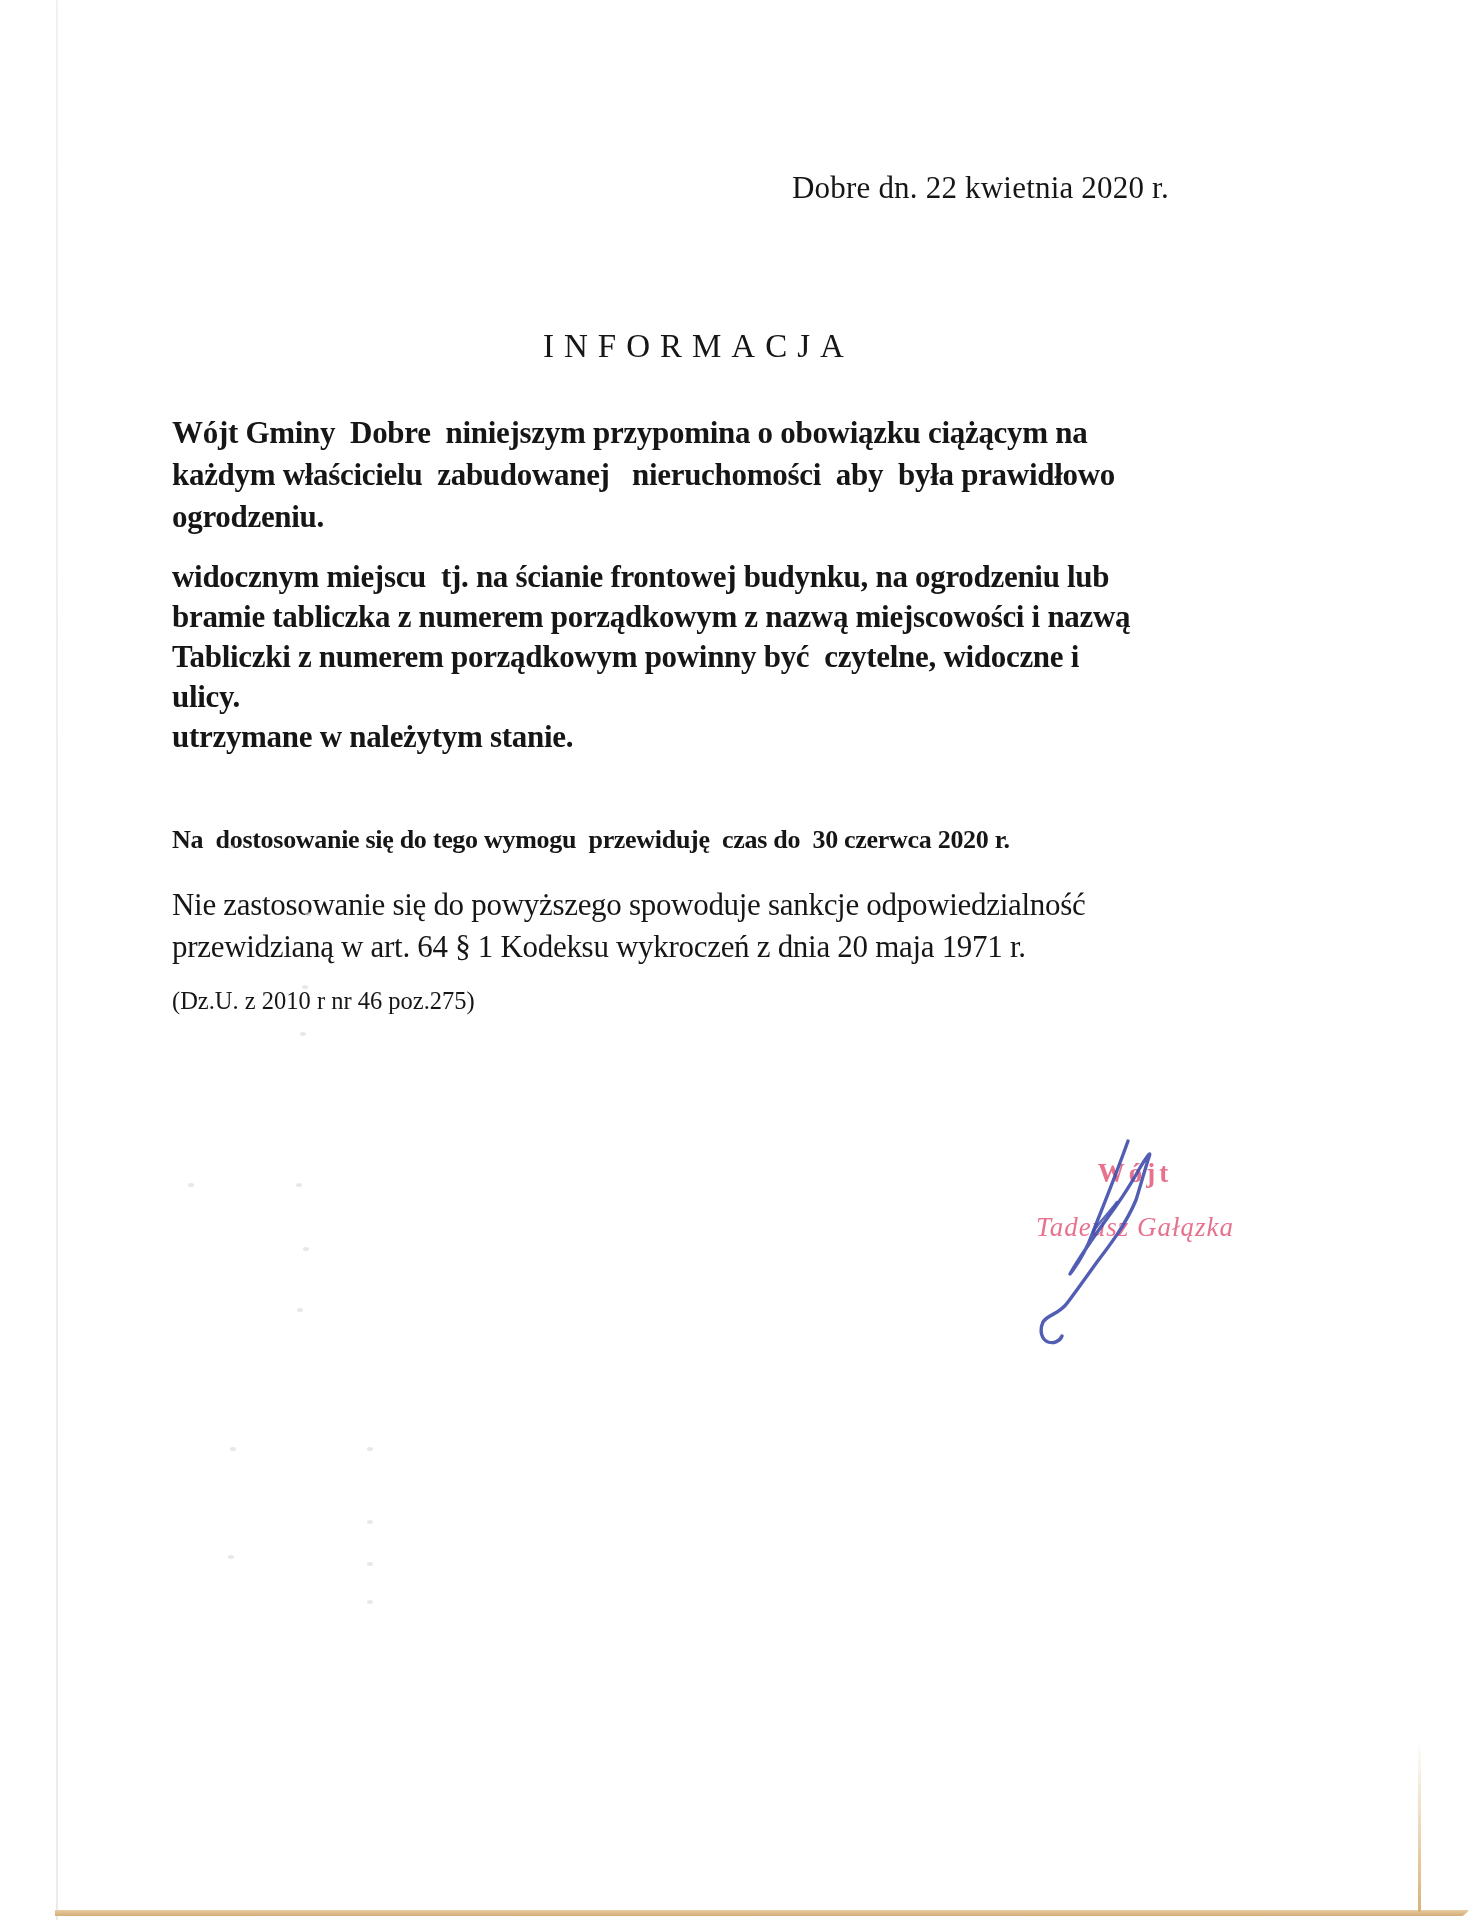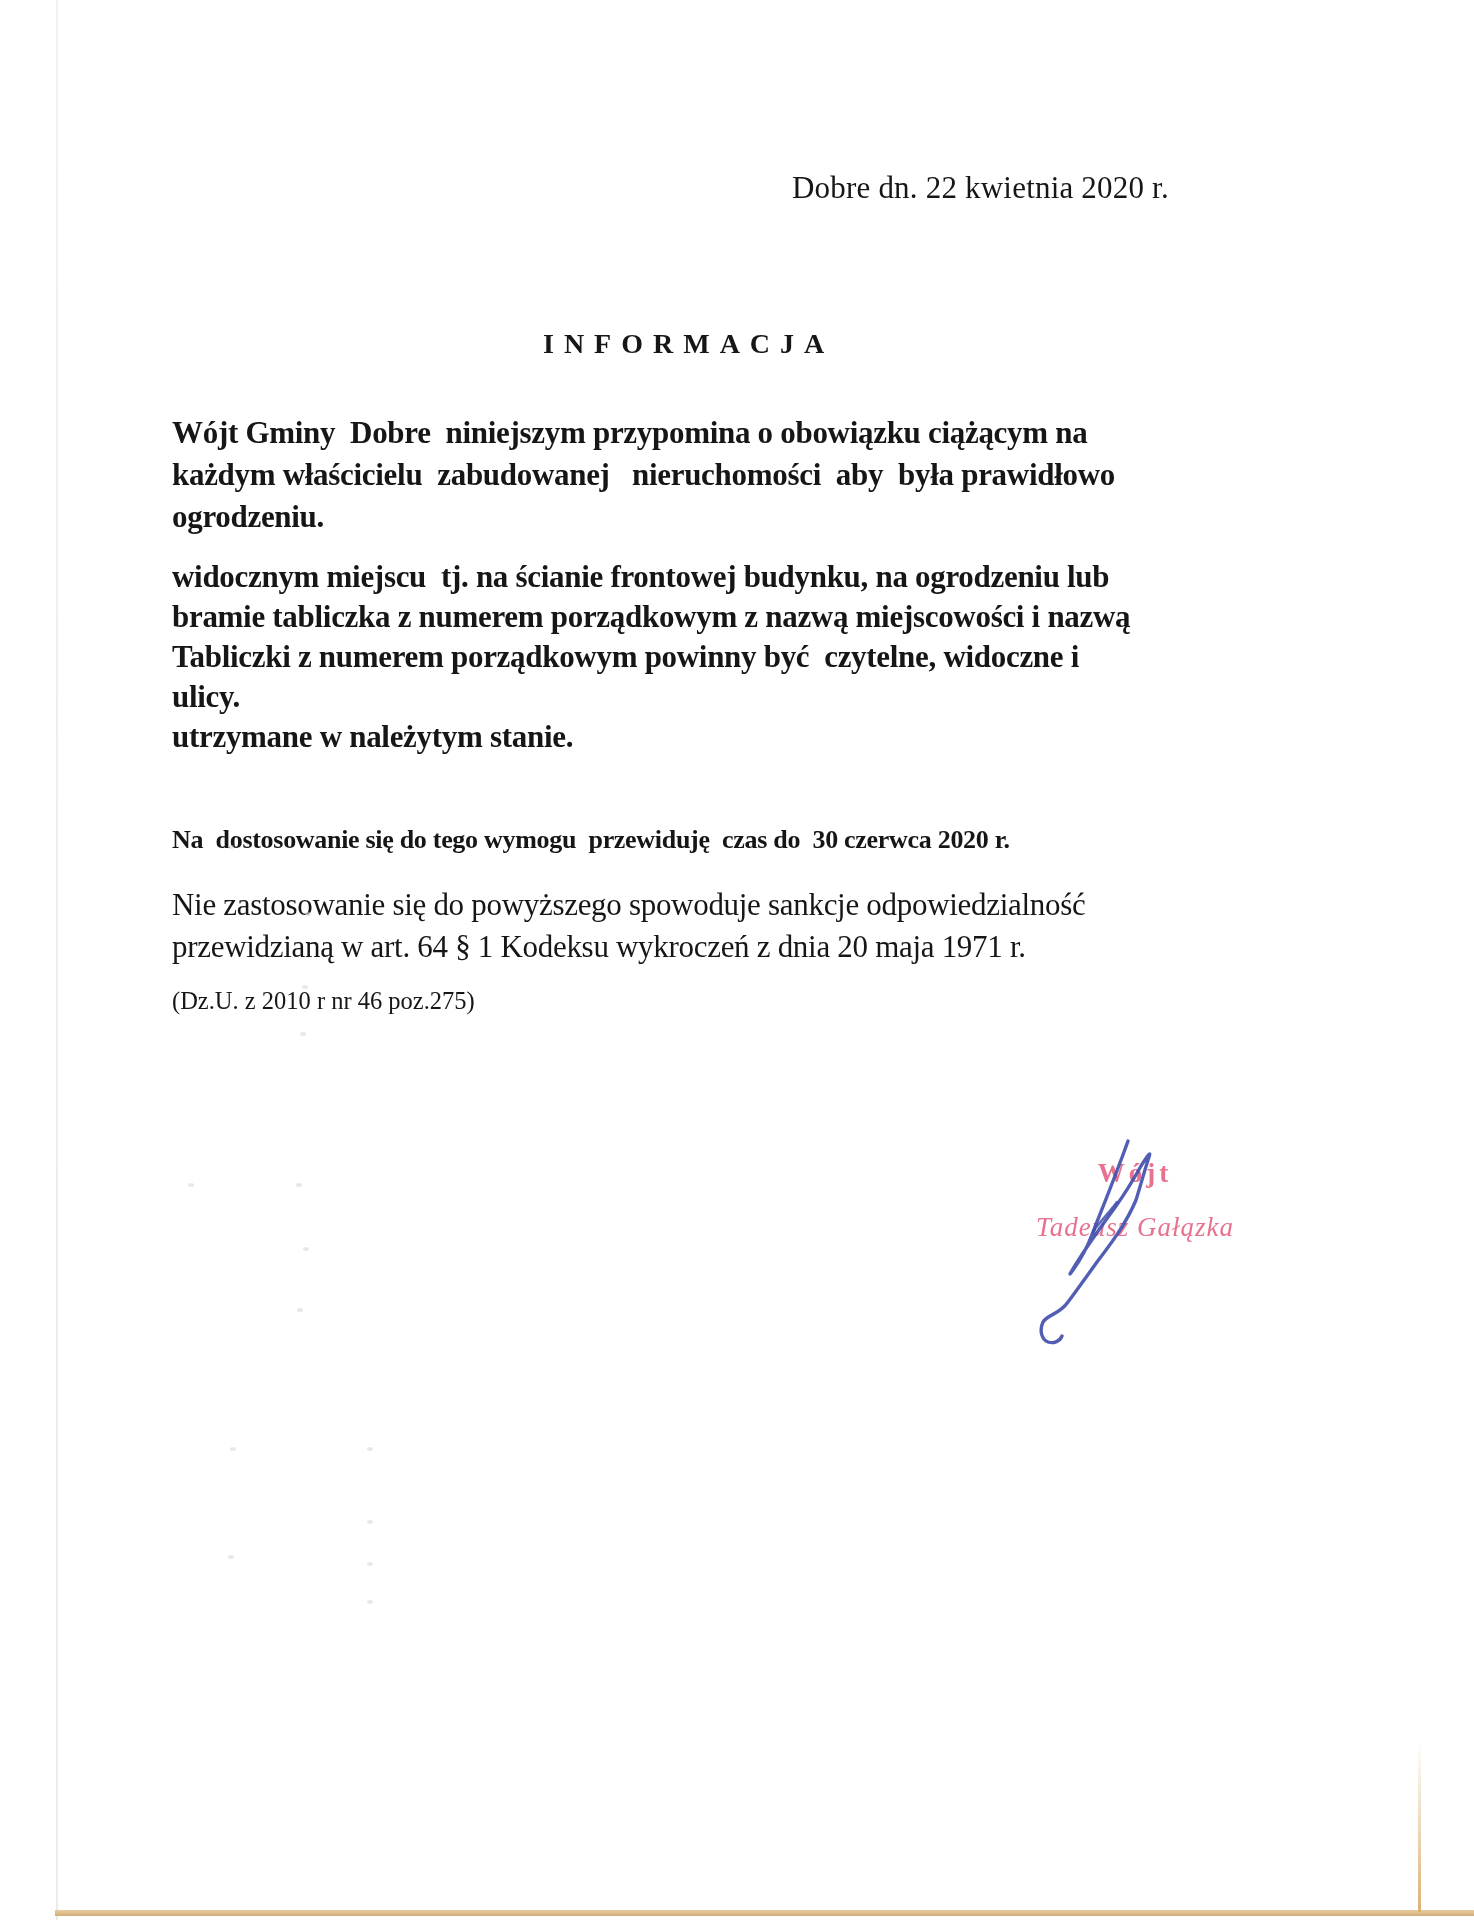--- a/index.html
+++ b/index.html
@@ -3,31 +3,32 @@
 <meta charset="utf-8">
 <style>
   html,body{margin:0;padding:0;background:#ffffff;}
   .page{
     position:relative;
     width:1474px;height:1920px;
     background:#ffffff;
     font-family:"Liberation Serif", serif;
     color:#161616;
     overflow:hidden;
+    border-radius:25px;
   }
   .line{white-space:pre;letter-spacing:-0.3px;}
   
   .date-line{
     position:absolute;left:792px;top:170px;
     font-size:31px;letter-spacing:0.2px;
   }
   
   .doc-title{
     position:absolute;left:543px;top:328px;
-    font-size:28px;letter-spacing:10px;font-weight:700;
+    font-size:33px;letter-spacing:10px;font-weight:400;
   }
   
   .para{position:absolute;left:172px;}
   .para.bold{font-weight:700;}
   .p-intro{top:412px;font-size:31px;line-height:42px;}
   .p-req{top:557px;font-size:31px;line-height:40px;}
   .p-deadline{top:820px;font-size:26px;line-height:40px;}
   .p-sanction{top:884px;font-size:31px;line-height:42px;font-weight:400;}
   .legal-ref{font-size:24.5px;line-height:30px;margin-top:18px;letter-spacing:0px;}
   

